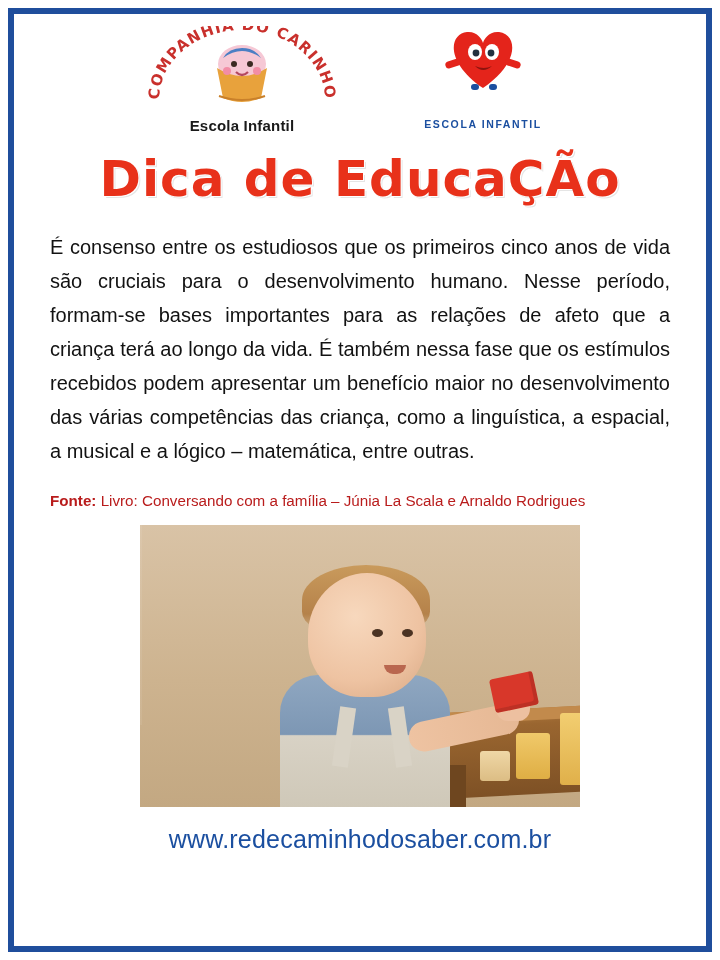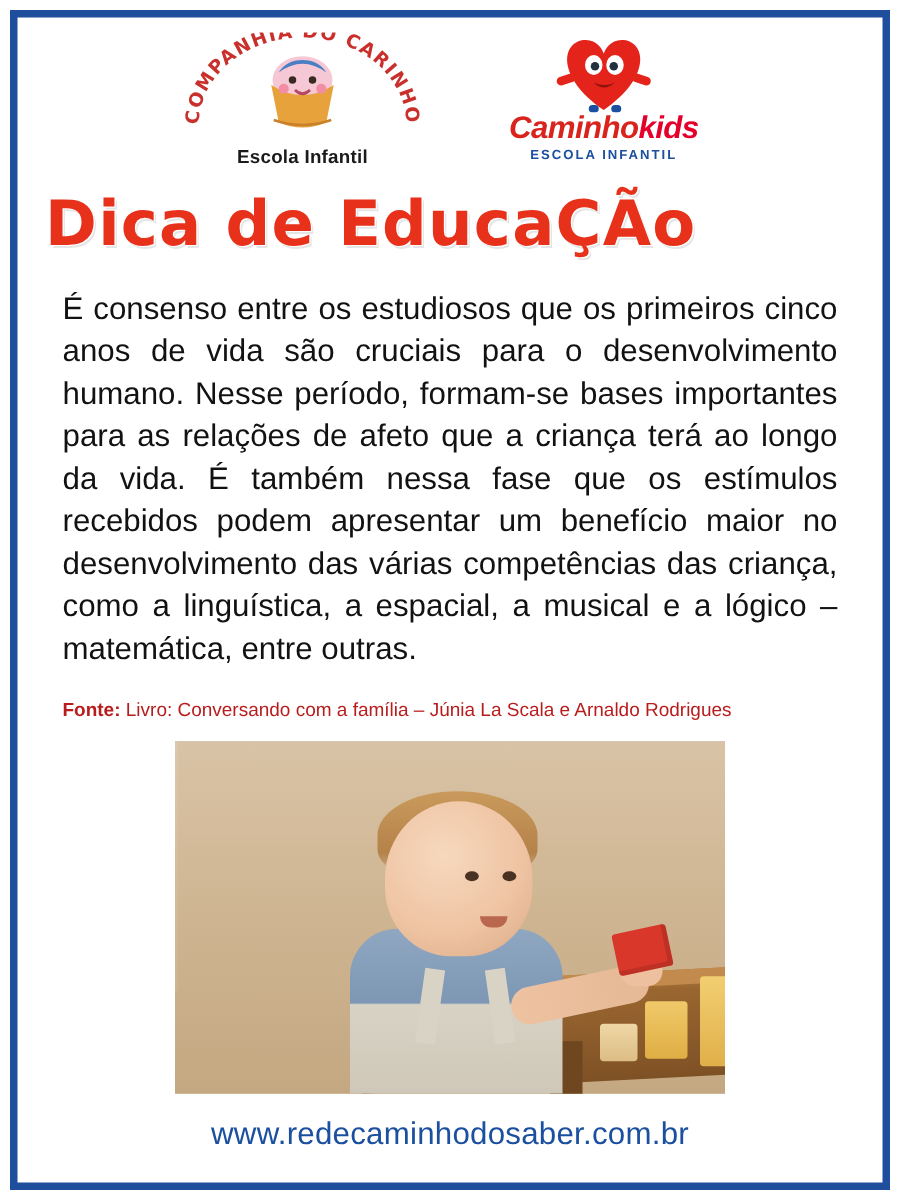--- a/index.html
+++ b/index.html
@@ -108,37 +108,38 @@
     top: 92px;
     width: 180px;
     font-size: 10.5px;
     font-weight: bold;
     color: #1b4fa0;
     letter-spacing: 1.6px;
   }
 
   
   .title {
+    text-align: center;
     margin-top: 6px;
     margin-bottom: 6px;
     font-family: "DejaVu Sans", sans-serif;
     font-weight: bold;
     font-size: 50px;
     color: #e8311a;
     letter-spacing: 1px;
     text-shadow:
       1px 1px 0 #ffffff,
       2px 2px 0 rgba(0,0,0,0.10);
   }
 
   
   .body-text {
     margin: 22px 14px 0 14px;
     font-family: "Liberation Sans", sans-serif;
-    font-size: 25px;
+    font-size: 20px;
     line-height: 34px;
     color: #121212;
     text-align: justify;
     text-justify: inter-word;
   }
   .source {
     margin: 24px 14px 0 14px;
     font-size: 15.2px;
     color: #b91c1c;
   }
@@ -288,23 +289,20 @@
             <ellipse cx="55" cy="26" rx="7" ry="8" fill="#ffffff"></ellipse>
             <circle cx="39" cy="27" r="3.4" fill="#22313f"></circle>
             <circle cx="54" cy="27" r="3.4" fill="#22313f"></circle>
             <path d="M38 40 q8 8 17 0 q-8 4 -17 0z" fill="#8e130e"></path>
             <rect x="8" y="34" width="16" height="7" rx="3.5" fill="#e4241b" transform="rotate(-18 16 37)"></rect>
             <rect x="68" y="34" width="16" height="7" rx="3.5" fill="#e4241b" transform="rotate(18 76 37)"></rect>
             <rect x="34" y="58" width="8" height="6" rx="3" fill="#1b4fa0"></rect>
             <rect x="52" y="58" width="8" height="6" rx="3" fill="#1b4fa0"></rect>
           </svg>
         </div>
-        <div class="brand">
-          <span>Caminho</span><span class="kids">kids</span>
-        </div>
         <div class="tag">ESCOLA INFANTIL</div>
       </div>
     </div>
 
     <div class="title">Dica de EducaÇÃo</div>
 
     <div class="body-text">É consenso entre os estudiosos que os primeiros cinco anos de vida são cruciais para o desenvolvimento humano. Nesse período, formam-se bases importantes para as relações de afeto que a criança terá ao longo da vida. É também nessa fase que os estímulos recebidos podem apresentar um benefício maior no desenvolvimento das várias competências das criança, como a linguística, a espacial, a musical e a lógico – matemática, entre outras.</div>
 
     <div class="source">
       <span class="lbl">Fonte:</span>

